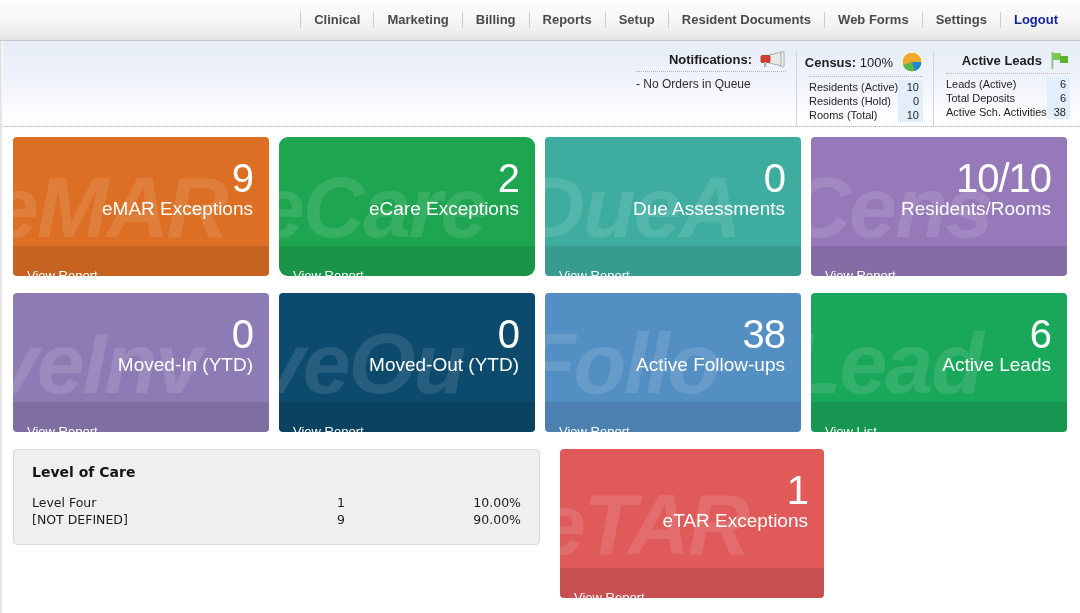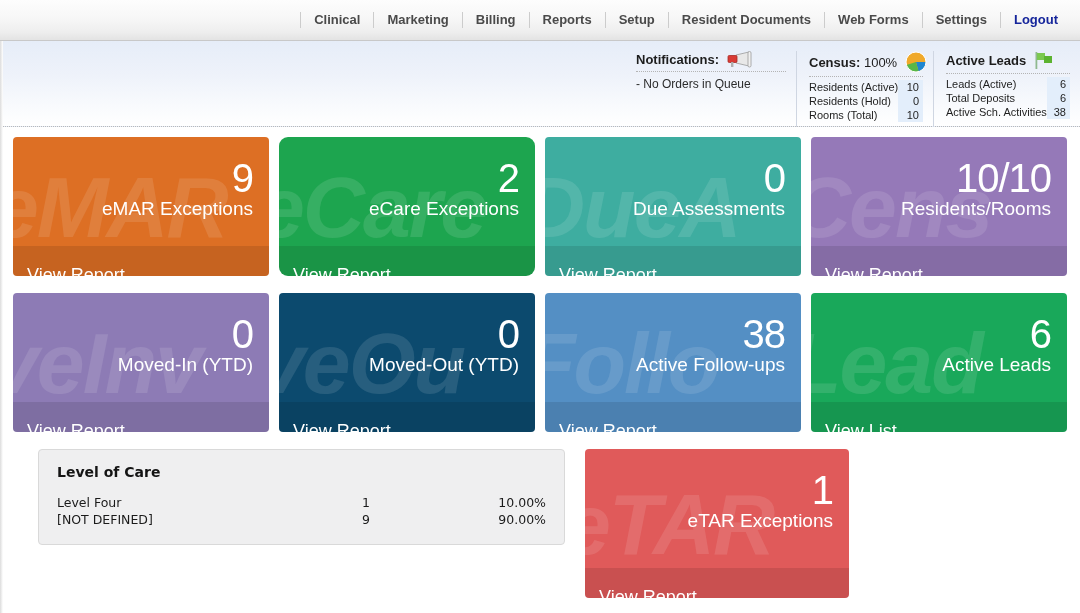--- a/index.html
+++ b/index.html
@@ -66,21 +66,21 @@
     height: 86px;
     padding-top: 10px;
   }
 
   .hpanel { padding: 0 10px 0 12px; position: relative; }
   .hpanel + .hpanel { border-left: 1px solid #cfd6e2; }
 
   .hpanel-head {
     display: flex;
     align-items: center;
-    justify-content: flex-start;
+    justify-content: flex-end;
     gap: 8px;
     border-bottom: 1px dotted #b4b4b4;
     padding-bottom: 3px;
     margin-bottom: 3px;
   }
   .hpanel-title { font-size: 13px; font-weight: bold; color: #1d1d1d; white-space: nowrap; }
   .hpanel-title .light { font-weight: normal; }
 
   .notif-panel { width: 172px; }
   .notif-line { font-size: 12px; color: #2c2c2c; white-space: nowrap; padding-top: 2px; }
@@ -157,38 +157,37 @@
   }
   .tile-footer {
     position: relative;
     background: rgba(0,0,0,0.10);
     height: 30px;
     display: flex;
     align-items: center;
     padding-left: 14px;
   }
   .tile-link {
-    font-size: 18px;
+    font-size: 13px;
     color: #ffffff;
     text-decoration: underline;
     cursor: pointer;
     margin-top: 28px;
   }
 
   
   .bottom-row { display: flex; gap: 10px; padding: 0 13px; align-items: flex-start; }
 
   .loc-panel {
     width: 527px;
     background: #efeff0;
     border: 1px solid #d9d9d9;
     border-radius: 4px;
     padding: 14px 18px 16px 18px;
     min-height: 94px;
-    margin-left: 25px;
   }
   .loc-title {
     font-family: "DejaVu Sans", sans-serif;
     font-size: 14px;
     font-weight: bold;
     color: #141414;
     margin-bottom: 14px;
   }
   .loc-table { width: 100%; border-collapse: collapse; }
   .loc-table td {

